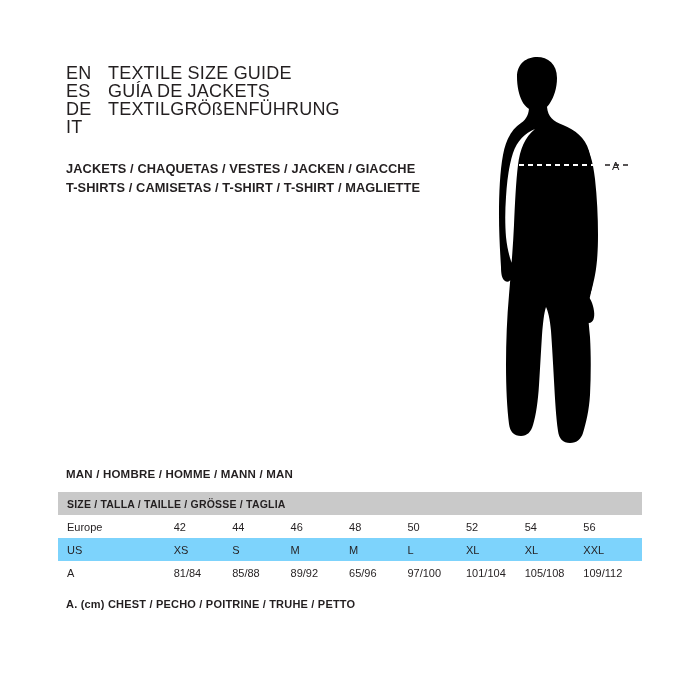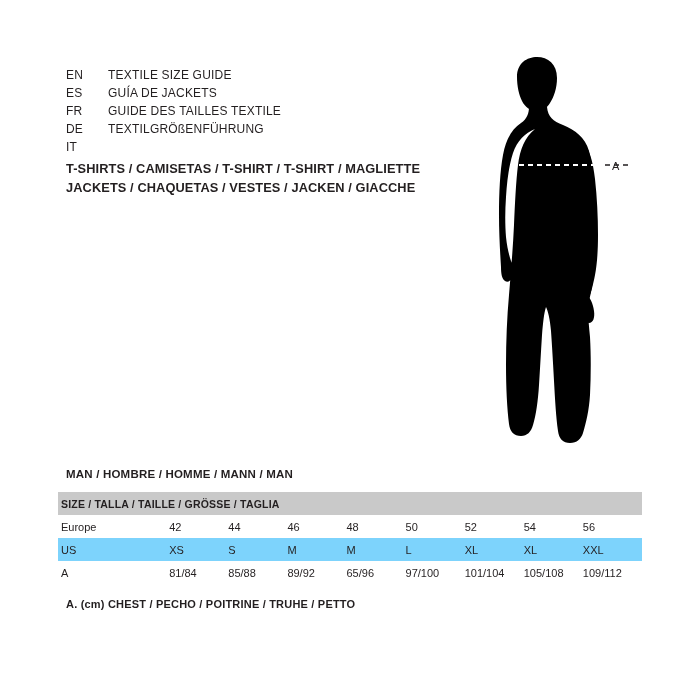--- a/index.html
+++ b/index.html
@@ -25,23 +25,23 @@
 
   
   .lang-block {
     position: absolute;
     left: 66px;
     top: 64px;
     width: 400px;
   }
   .lang-row {
     display: flex;
-    align-items: flex-end;
+    align-items: center;
     height: 18px;
-    font-size: 12px;
+    font-size: 18px;
     letter-spacing: 0.2px;
   }
   .lang-code {
     width: 42px;
     flex: 0 0 42px;
     font-weight: 400;
   }
   .lang-text {
     flex: 1 1 auto;
   }
@@ -107,21 +107,21 @@
     background: #c9c9c9;
     font-weight: bold;
     font-size: 10.5px;
     letter-spacing: 0.2px;
   }
   table.size-table tr.shade td {
     background: #7dd3fc;
   }
   table.size-table td.label {
     width: 108px;
-    padding-left: 3px;
+    padding-left: 9px;
     margin-top: 33px;
   }
   table.size-table td.val {
     width: 59px;
     text-align: left;
   }
 
   .footnote {
     position: absolute;
     left: 66px;
@@ -139,35 +139,31 @@
   <div class="lang-block">
     <div class="lang-row">
       <div class="lang-code">EN</div>
       <div class="lang-text">TEXTILE SIZE GUIDE</div>
     </div>
     <div class="lang-row">
       <div class="lang-code">ES</div>
       <div class="lang-text">GUÍA DE JACKETS</div>
     </div>
     <div class="lang-row">
-      <div class="lang-code">FR</div>
-      <div class="lang-text">GUIDE DES TAILLES TEXTILE</div>
-    </div>
-    <div class="lang-row">
       <div class="lang-code">DE</div>
       <div class="lang-text">TEXTILGRÖßENFÜHRUNG</div>
     </div>
     <div class="lang-row">
       <div class="lang-code">IT</div>
     </div>
   </div>
 
   <div class="cat-block">
+    <div class="cat-line">JACKETS / CHAQUETAS / VESTES / JACKEN / GIACCHE</div>
     <div class="cat-line">T-SHIRTS / CAMISETAS / T-SHIRT / T-SHIRT / MAGLIETTE</div>
-    <div class="cat-line">JACKETS / CHAQUETAS / VESTES / JACKEN / GIACCHE</div>
   </div>
 
   <div class="figure">
     <svg width="210" height="400" viewBox="0 0 210 400">
       <g fill="#000000">
 
         <path d="M62,22 C62,8 72,2 82,2 C93,2 102,9 102,23 C102,33 99,42 95,48 C92,53 88,56 82,56 C75,56 70,52 67,46 C64,40 62,31 62,22 Z"></path>
 
         <path d="M74,52 L92,52
                  C93,62 98,66 108,70

